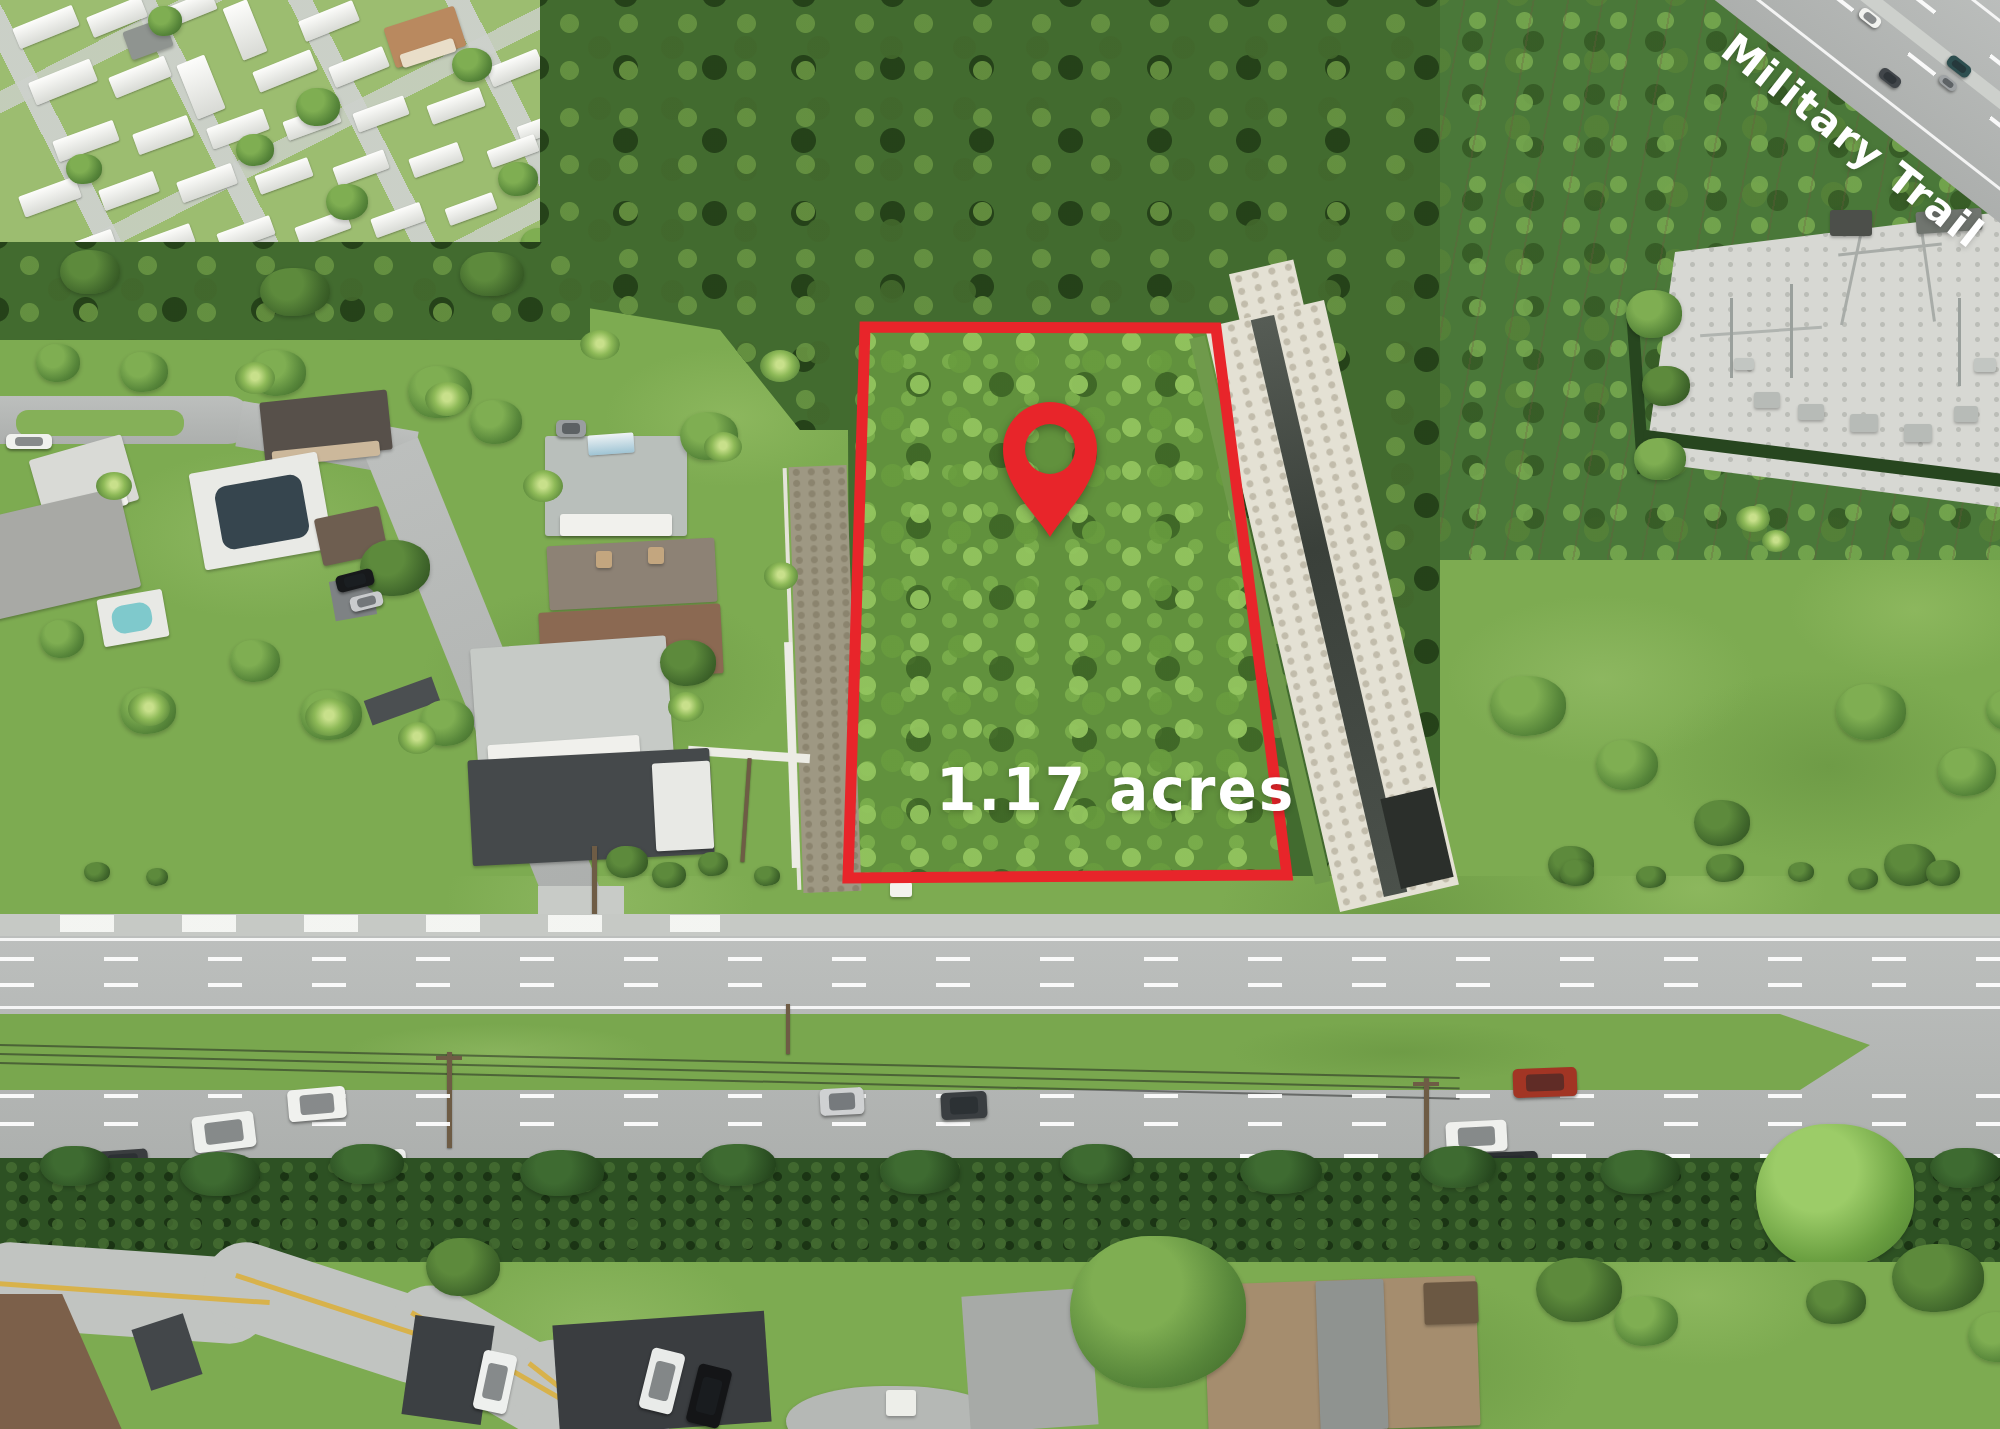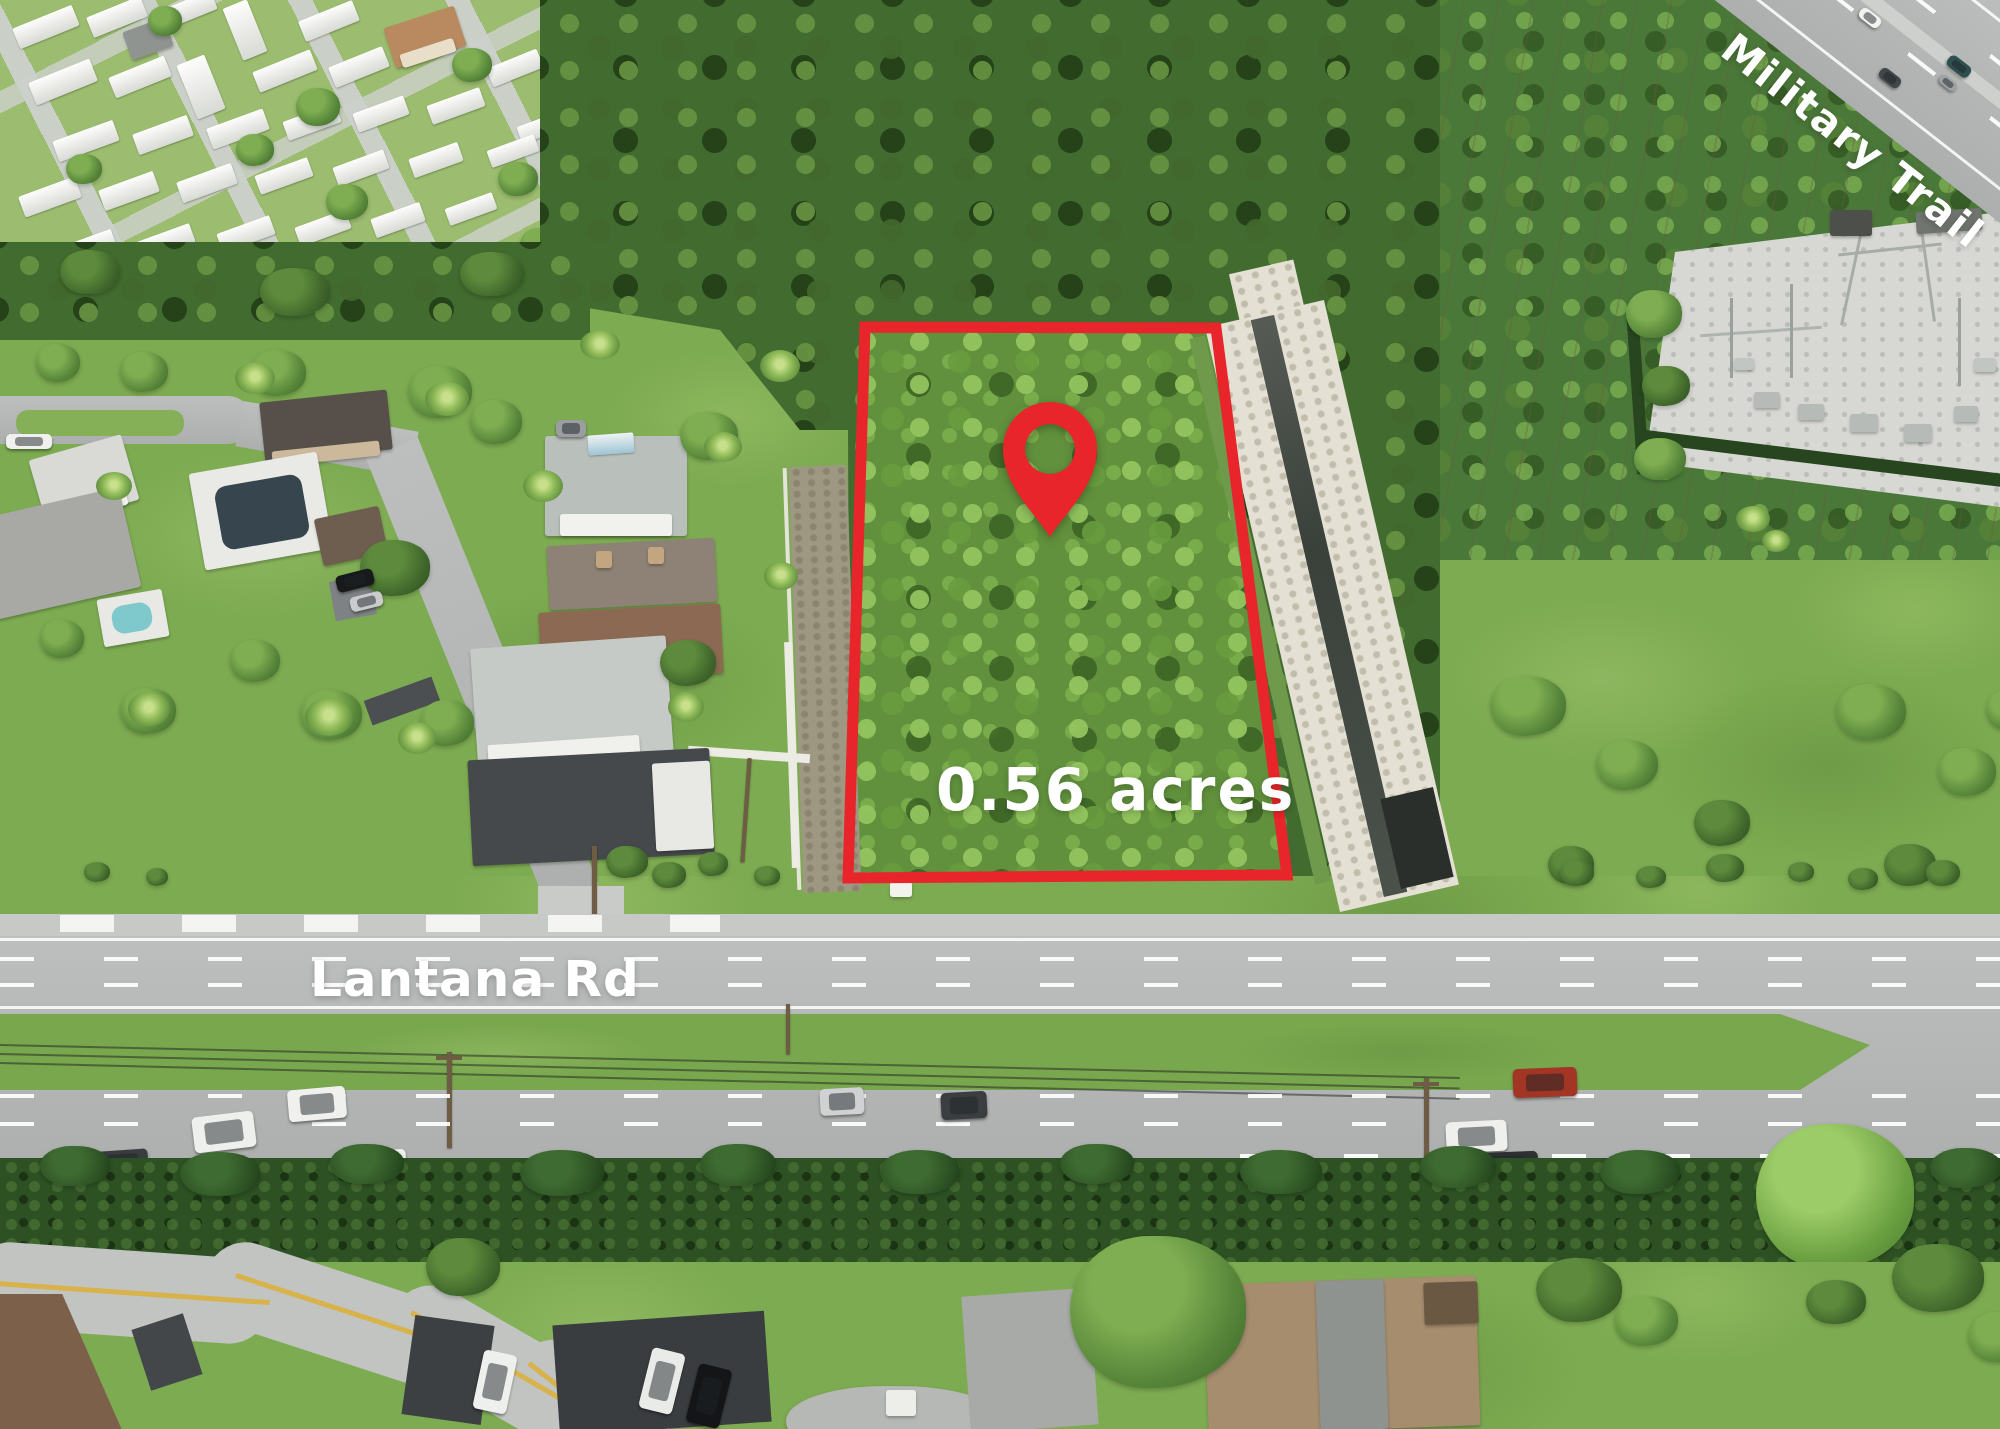--- a/index.html
+++ b/index.html
@@ -343,16 +343,15 @@
     <div class="abs car" style="left: 645px; top: 1350px; width: 34px; height: 62px; transform: rotate(14deg); background: rgb(233, 235, 233);"></div>
     <div class="abs car" style="left: 692px; top: 1366px; width: 34px; height: 60px; transform: rotate(14deg); background: rgb(20, 21, 23);"></div>
     <div id="deco-anchor" class="abs" style="width:0;height:0"></div>
 
   <svg id="annot-svg" class="abs" width="2000" height="1429" viewBox="0 0 2000 1429">
     <polygon points="865,327 1216,328 1287,875 848,878" fill="none" stroke="#E8252A" stroke-width="11" stroke-linejoin="miter"></polygon>
     <path d="M1050,537 C1036,514 1003,486 1003,449 A47,47 0 1 1 1097,449 C1097,486 1064,514 1050,537 Z
              M1050,474 A25,25 0 1 1 1050,424 A25,25 0 1 1 1050,474 Z" fill="#E8252A" fill-rule="evenodd" style="filter:drop-shadow(0 3px 4px rgba(0,0,0,.3))"></path>
   </svg>
 
-  <div id="lbl-lantana" class="abs maplabel">Lantana Rd</div>
-  <div id="lbl-acres" class="abs maplabel">0.56 acres</div>
+  <div id="lbl-acres" class="abs maplabel">1.17 acres</div>
   <div id="lbl-military" class="abs maplabel">Military Trail</div>
 </div>
 
 </body></html>

